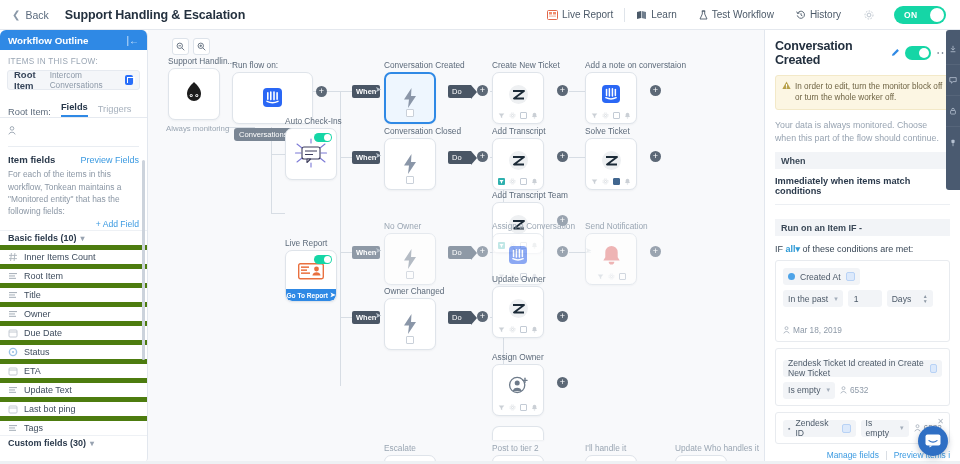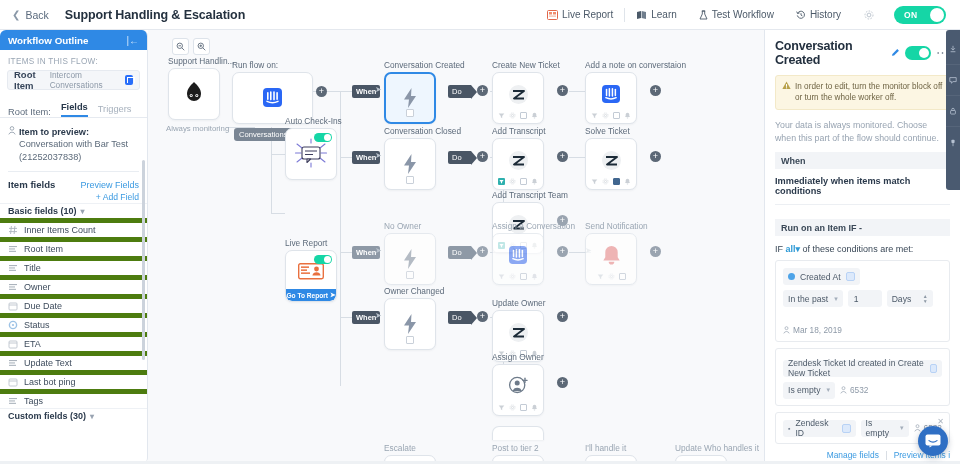--- a/index.html
+++ b/index.html
@@ -264,30 +264,29 @@
       <span class="tab">Triggers</span>
     </div>
 
     <div class="preview-line">
       <span>
         <svg width="8" height="9" viewBox="0 0 8 9">
             <circle cx="4" cy="2.4" r="1.8" fill="none" stroke="#8d99a7" stroke-width="0.8"></circle>
             <path d="M0.8 8.4 A3.4 3.4 0 0 1 7.2 8.4" fill="none" stroke="#8d99a7" stroke-width="0.8"></path>
           </svg>
       </span>
-      <span><b>Item to preview:</b>
-      <span class="val">Conversation with Bar Test (21252037838)</span></span>
     </div>
 
     <div class="hr"></div>
 
     <div class="fields-head">
       <span class="ft">Item fields</span>
       <span class="pf">Preview Fields</span>
     </div>
+    <div class="fields-desc">For each of the items in this workflow, Tonkean maintains a "Monitored entity" that has the following fields:</div>
     <div class="addfield">+ Add Field</div>
 
     <div class="group-head">
       <span>Basic fields (10)</span>
       <span class="cv">▾</span>
     </div>
 
     <div class="field-row">
       <span class="fico"><svg width="10" height="10" viewBox="0 0 10 10">
             <g stroke="#7f8b99" stroke-width="0.9">
@@ -764,21 +763,21 @@
       </div>
     </div>
     <div class="tag-do" style="left:300px; top:281px;">Do</div>
     <div class="plus-node" style="left:329px; top:281px;">+</div>
     <div class="line lineh" style="left:342px; top:287px; width:27px;"></div>
     <div class="line linev" style="left:355px; top:287px; height:64px;"></div>
     <div class="line lineh" style="left:355px; top:351px; width:14px;"></div>
     <div class="arrow" style="left:364px; top:282px;">➤</div>
     <div class="arrow" style="left:364px; top:346px;">➤</div>
 
-    <div class="node" style="left:344px; top:280px;">
+    <div class="node" style="left:344px; top:256px;">
       <div class="node-label">Update Owner</div>
       <div class="box">
         <span style="margin-top:-6px">
           <svg width="19" height="19" viewBox="0 0 19 19">
               <circle cx="9.5" cy="9.5" r="9.5" fill="#eef0f2"></circle>
               <path d="M4 6 L15 6 L5 13.5 L15 13.5" fill="none" stroke="#1c2b38" stroke-width="1.9" stroke-linejoin="round"></path>
             </svg>
         </span>
         <span class="box-footer">
           <svg class="mini" viewBox="0 0 10 10">

